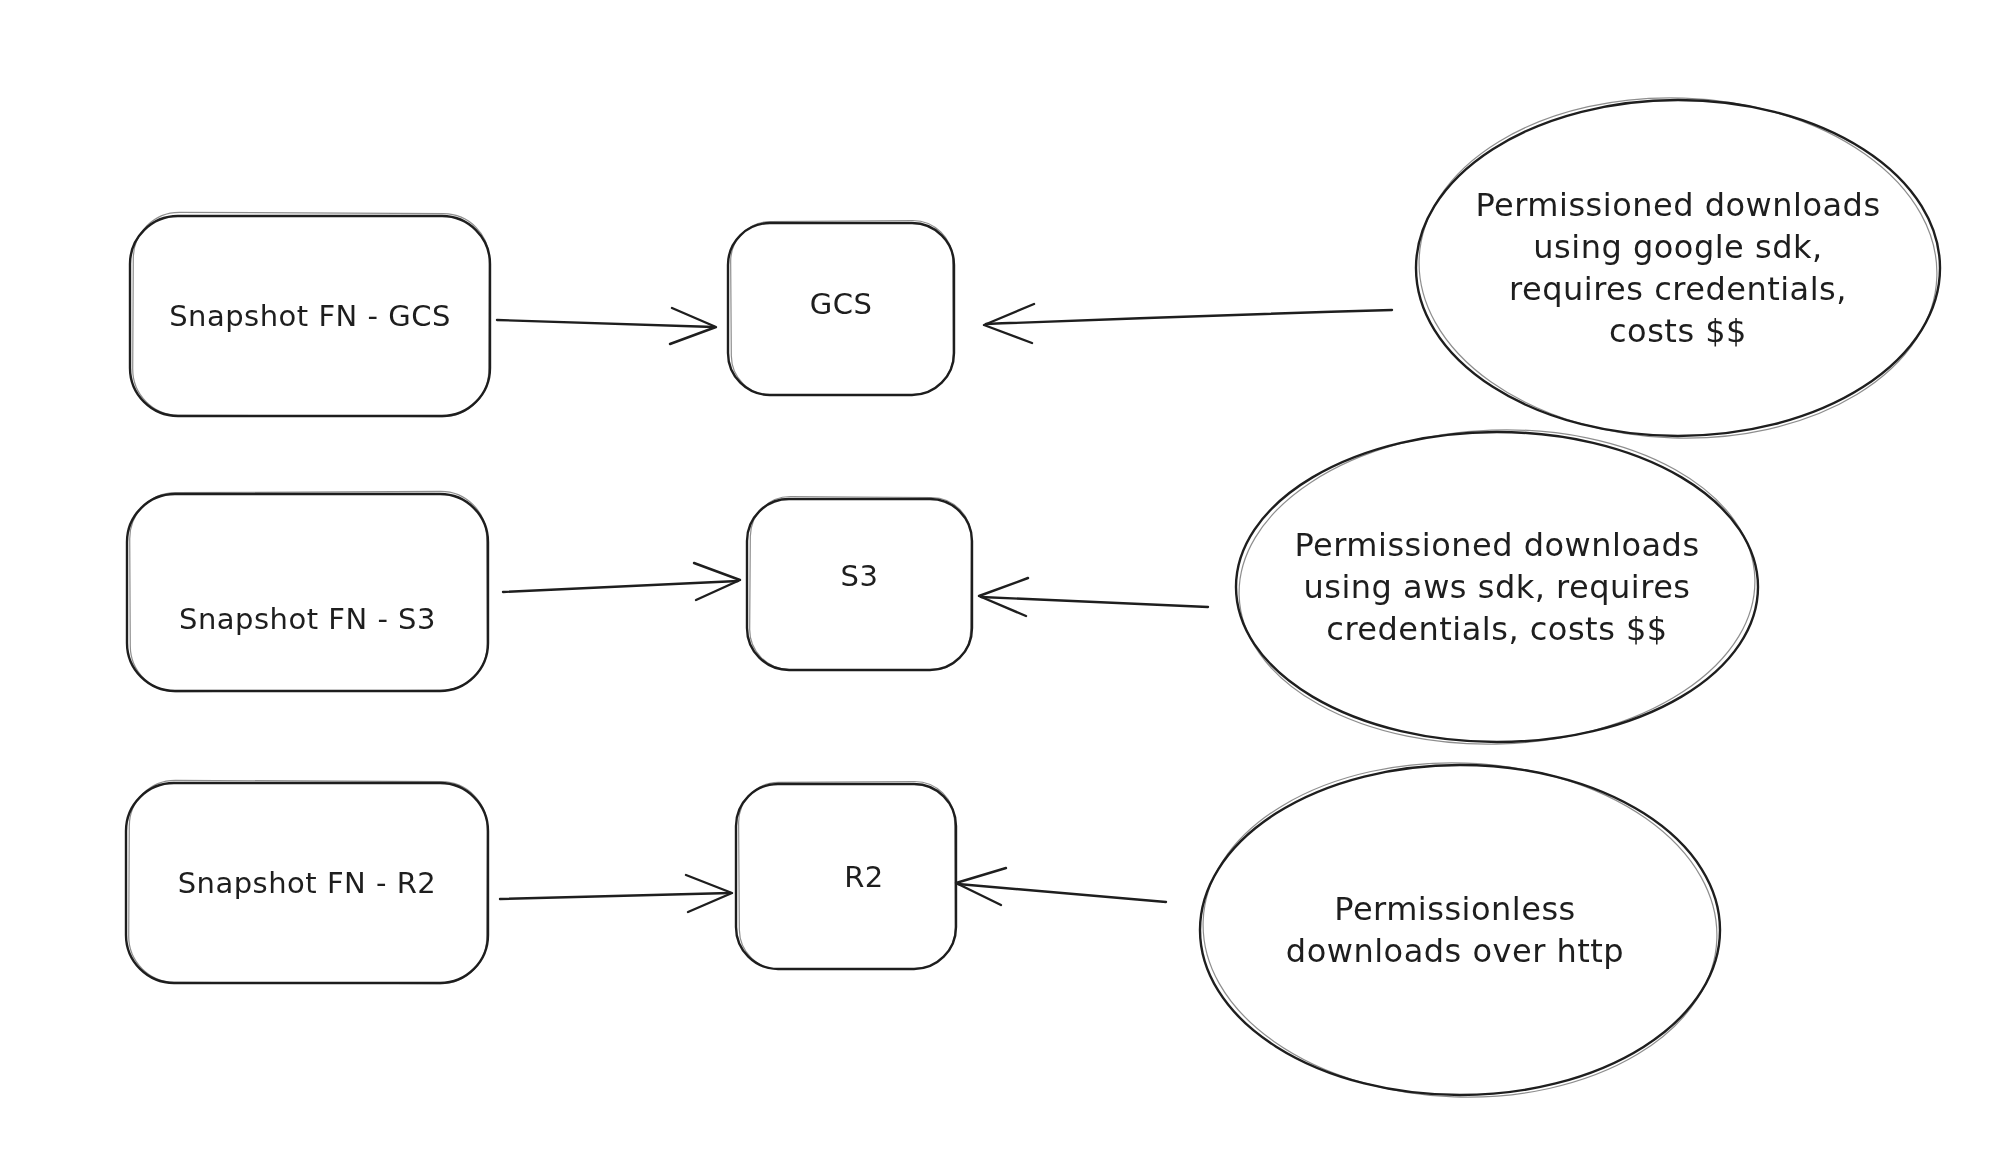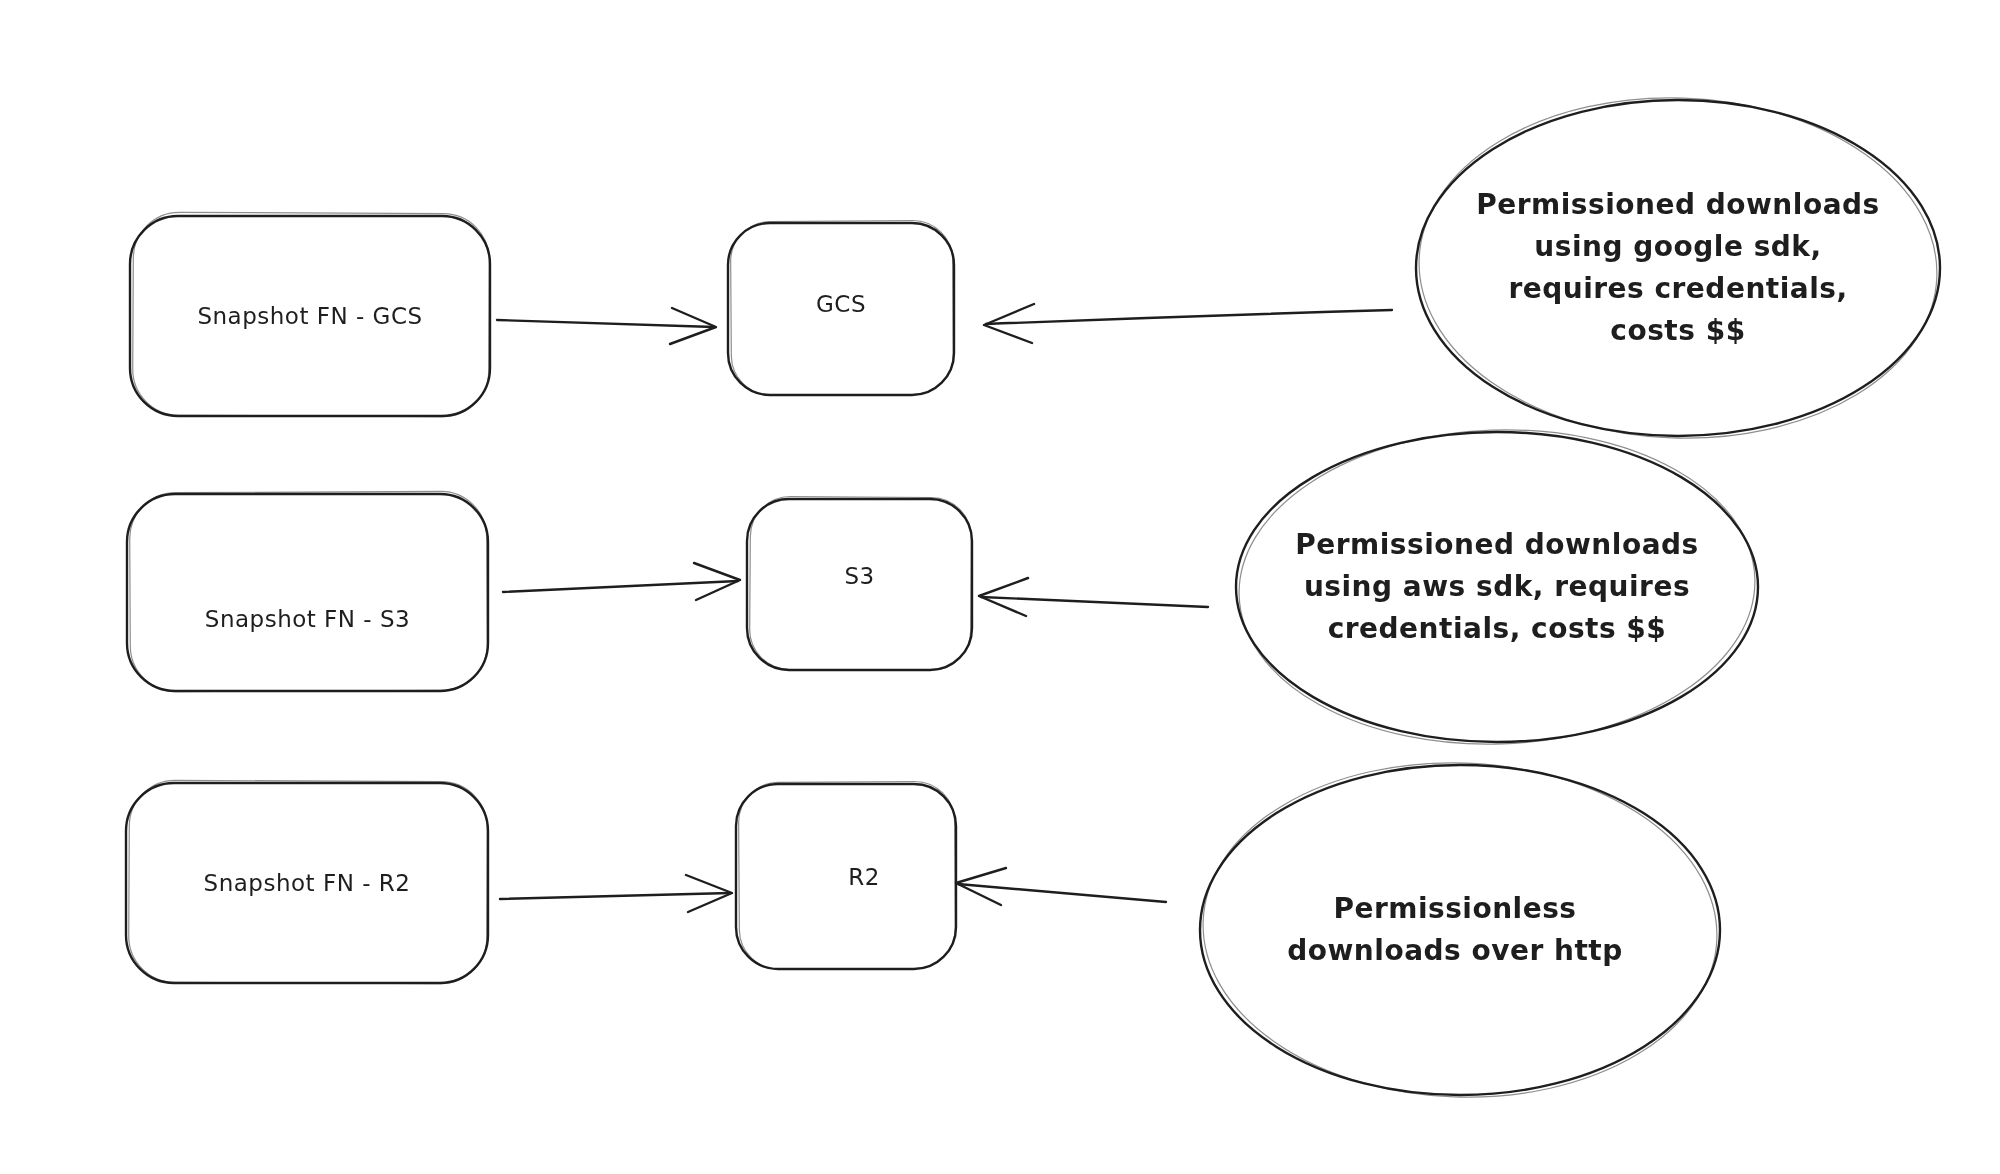--- a/index.html
+++ b/index.html
@@ -22,28 +22,28 @@
     stroke-linecap: round;
     stroke-linejoin: round;
   }
   .sk2 { stroke-width: 1.2; opacity: 0.5; }
   .label {
     position: absolute;
     display: flex;
     align-items: center;
     justify-content: center;
     text-align: center;
-    font-size: 23px;
+    font-size: 29px;
     line-height: 42px;
     letter-spacing: 0.5px;
     color: var(--stroke);
     white-space: pre-line;
     pointer-events: none;
   }
-  .note { font-size: 28px; font-weight: bold; }
+  .note { font-size: 32px; }
 </style>
 </head>
 <body>
 
 <div class="canvas">
 
   <svg class="shapes" xmlns="http://www.w3.org/2000/svg" viewBox="0 0 2000 1174">
 
     <g>
       <rect class="sk" x="130" y="216" width="360" height="200" rx="48"></rect>

